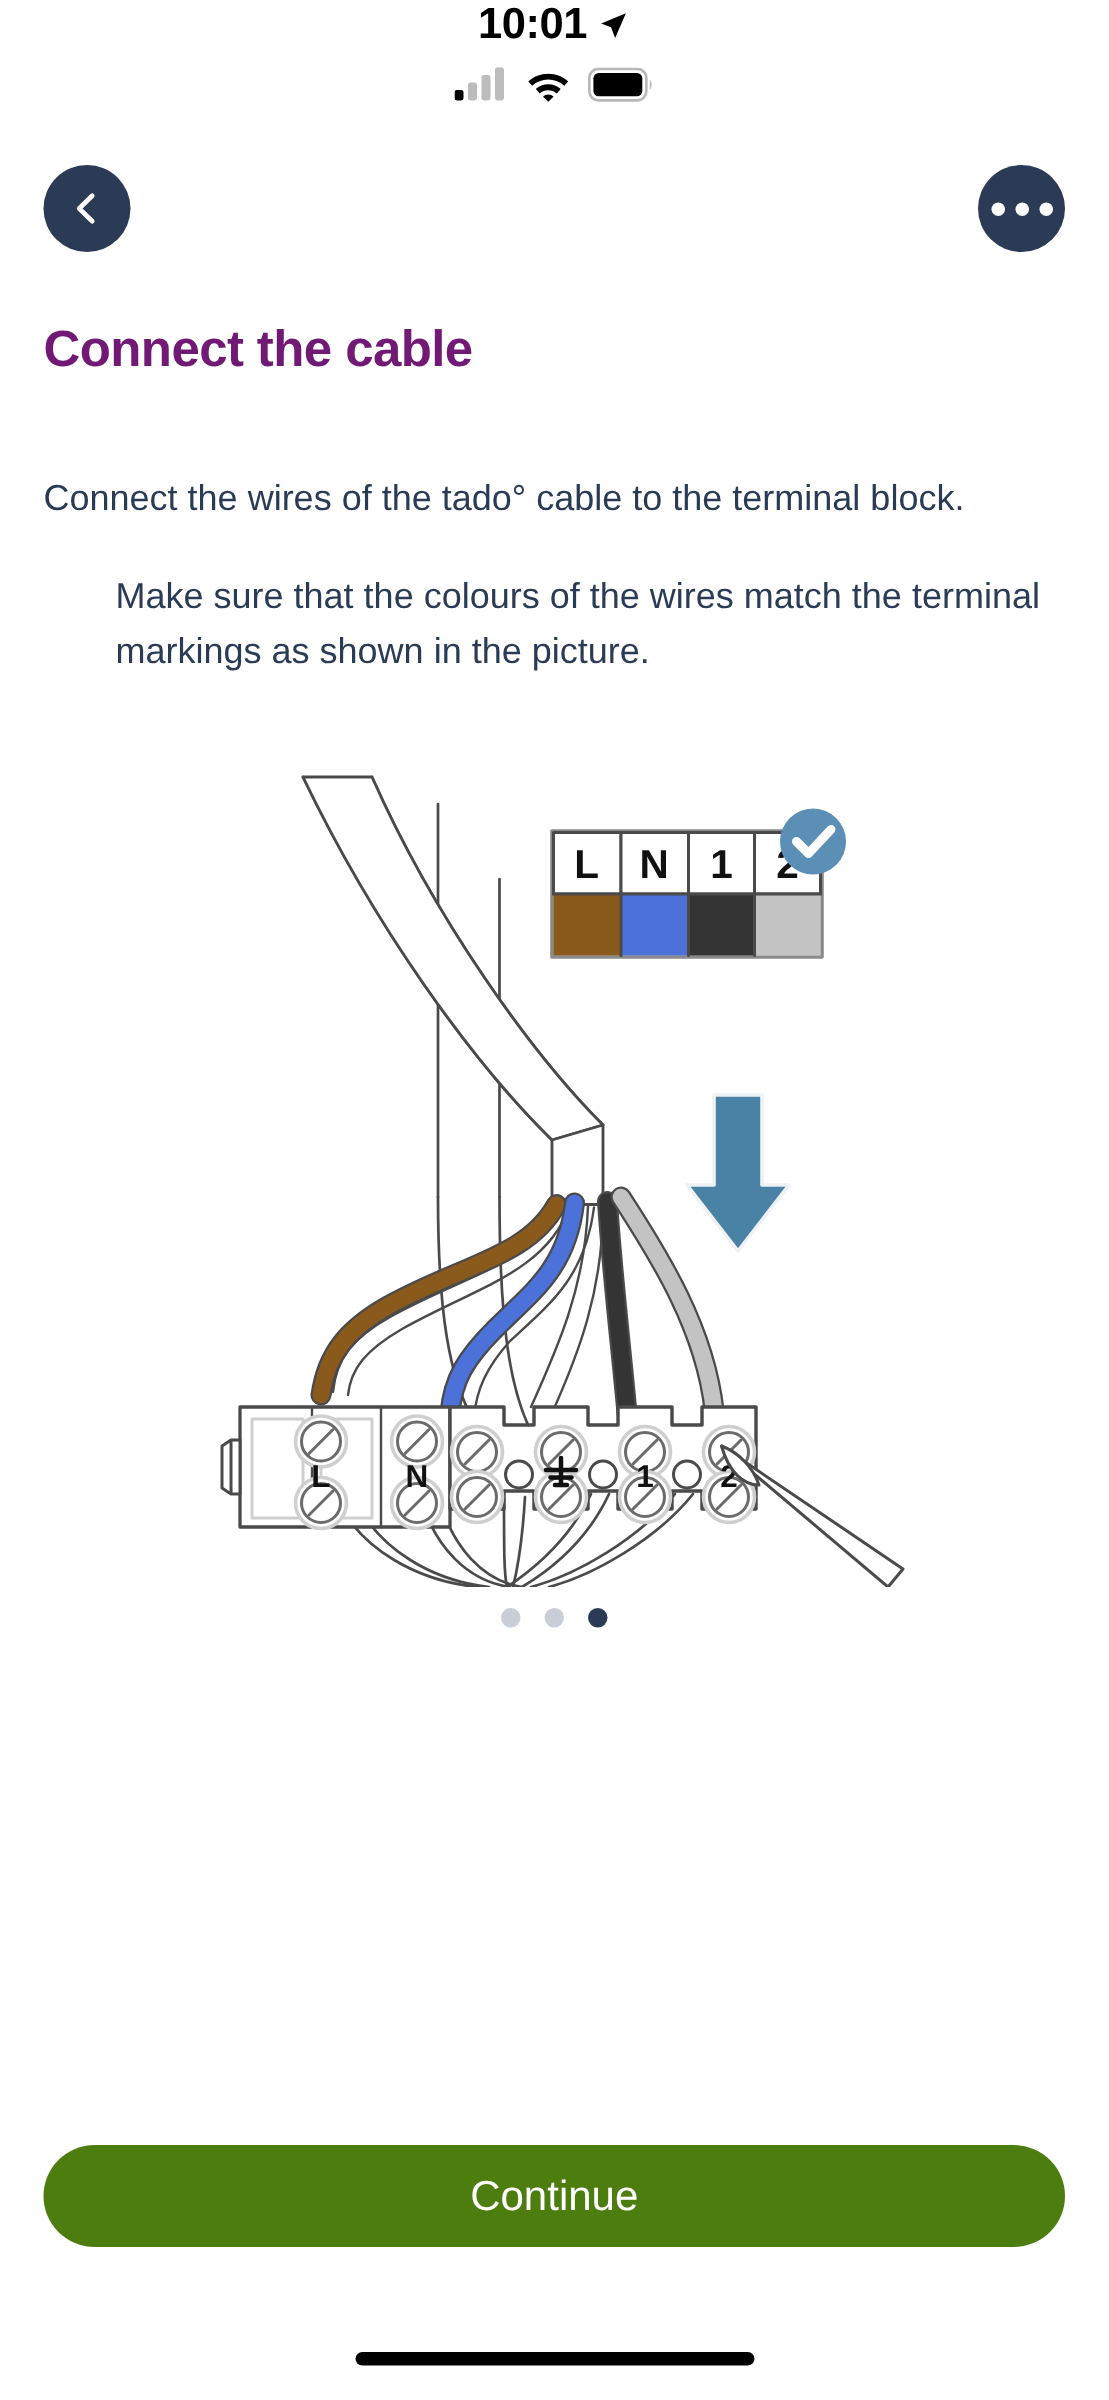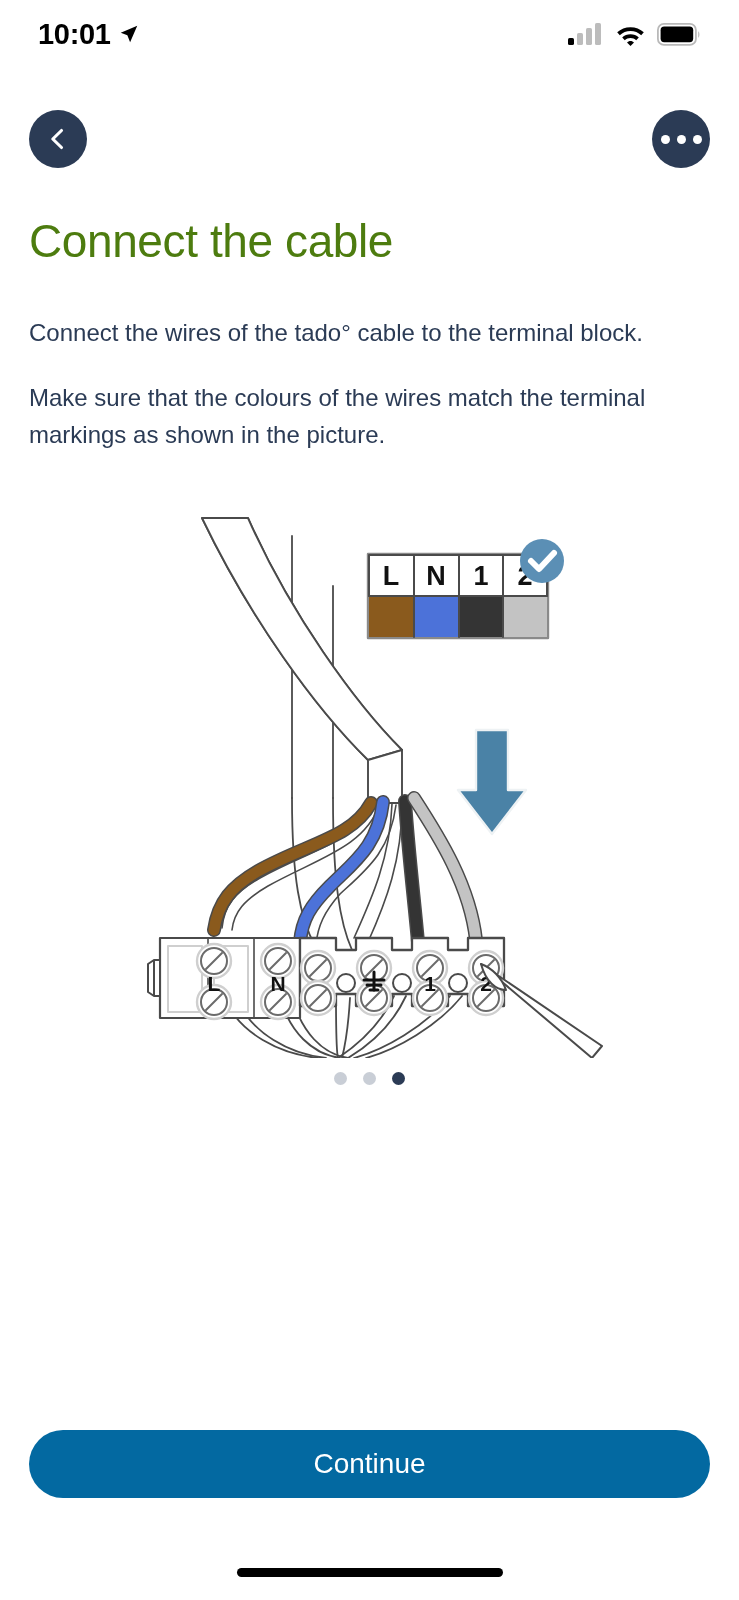--- a/index.html
+++ b/index.html
@@ -9,20 +9,21 @@
     font-family:"Liberation Sans", sans-serif;
     overflow:hidden;
   }
   body { position:relative; }
 
   
   .statusbar{
     position:absolute; top:0; left:0; width:739px; height:68px;
     display:flex; align-items:center; justify-content:space-between;
     padding:0 38px 0 38px;
+    flex-direction:column;
   }
   .sb-left{ display:flex; align-items:center; gap:7px; }
   .sb-time{ font-size:29px; font-weight:600; color:#000; letter-spacing:-0.3px; }
   .sb-loc{ display:block; width:22px; height:22px; }
   .sb-right{ display:flex; align-items:center; gap:11px; }
 
   
   .navbar{
     position:absolute; top:110px; left:0; width:739px; height:62px;
   }
@@ -34,48 +35,48 @@
     border:none; cursor:pointer;
   }
   .nav-back{ left:29px; }
   .nav-more{ right:29px; }
   .dots{ display:flex; gap:7px; }
   .dots i{ width:9px; height:9px; border-radius:50%; background:#fff; display:block; }
 
   
   .page-title{
     position:absolute; top:214px; left:29px; width:680px;
-    font-size:46px; font-weight:normal; color:#4d7c0f; letter-spacing:-0.4px;
+    font-size:34px; font-weight:bold; color:#701a75; letter-spacing:-0.4px;
   }
   .body-copy{
     position:absolute; top:314px; left:29px; width:672px;
     font-size:24px; line-height:37px; color:#2b3b55;
   }
-  .body-copy p + p{ margin-top:28px; }
+  .body-copy p + p{ margin-top:28px;margin-left:48px; }
 
   
   .illustration{
     position:absolute; top:498px; left:140px;
     width:480px; height:560px;
   }
   .illustration svg{ display:block; width:480px; height:560px; }
 
   
   .pager{
     position:absolute; top:1072px; left:0; width:739px;
     display:flex; justify-content:center; align-items:center; gap:16px;
   }
   .pager span{ width:13px; height:13px; border-radius:50%; background:#c9ced6; display:block; }
   .pager span.on{ background:#2b3b55; }
 
   
   .cta{
     position:absolute; left:29px; top:1430px;
     width:681px; height:68px; border-radius:34px;
-    background:#0369a1; border:none; cursor:pointer;
+    background:#4d7c0f; border:none; cursor:pointer;
     color:#fff; font-size:28px; font-family:"Liberation Sans", sans-serif;
     display:flex; align-items:center; justify-content:center;
   }
   .home-indicator{
     position:absolute; left:50%; transform:translateX(-50%);
     bottom:23px; width:266px; height:9px; border-radius:5px; background:#000;
   }
 </style>
 </head>
 <body>

